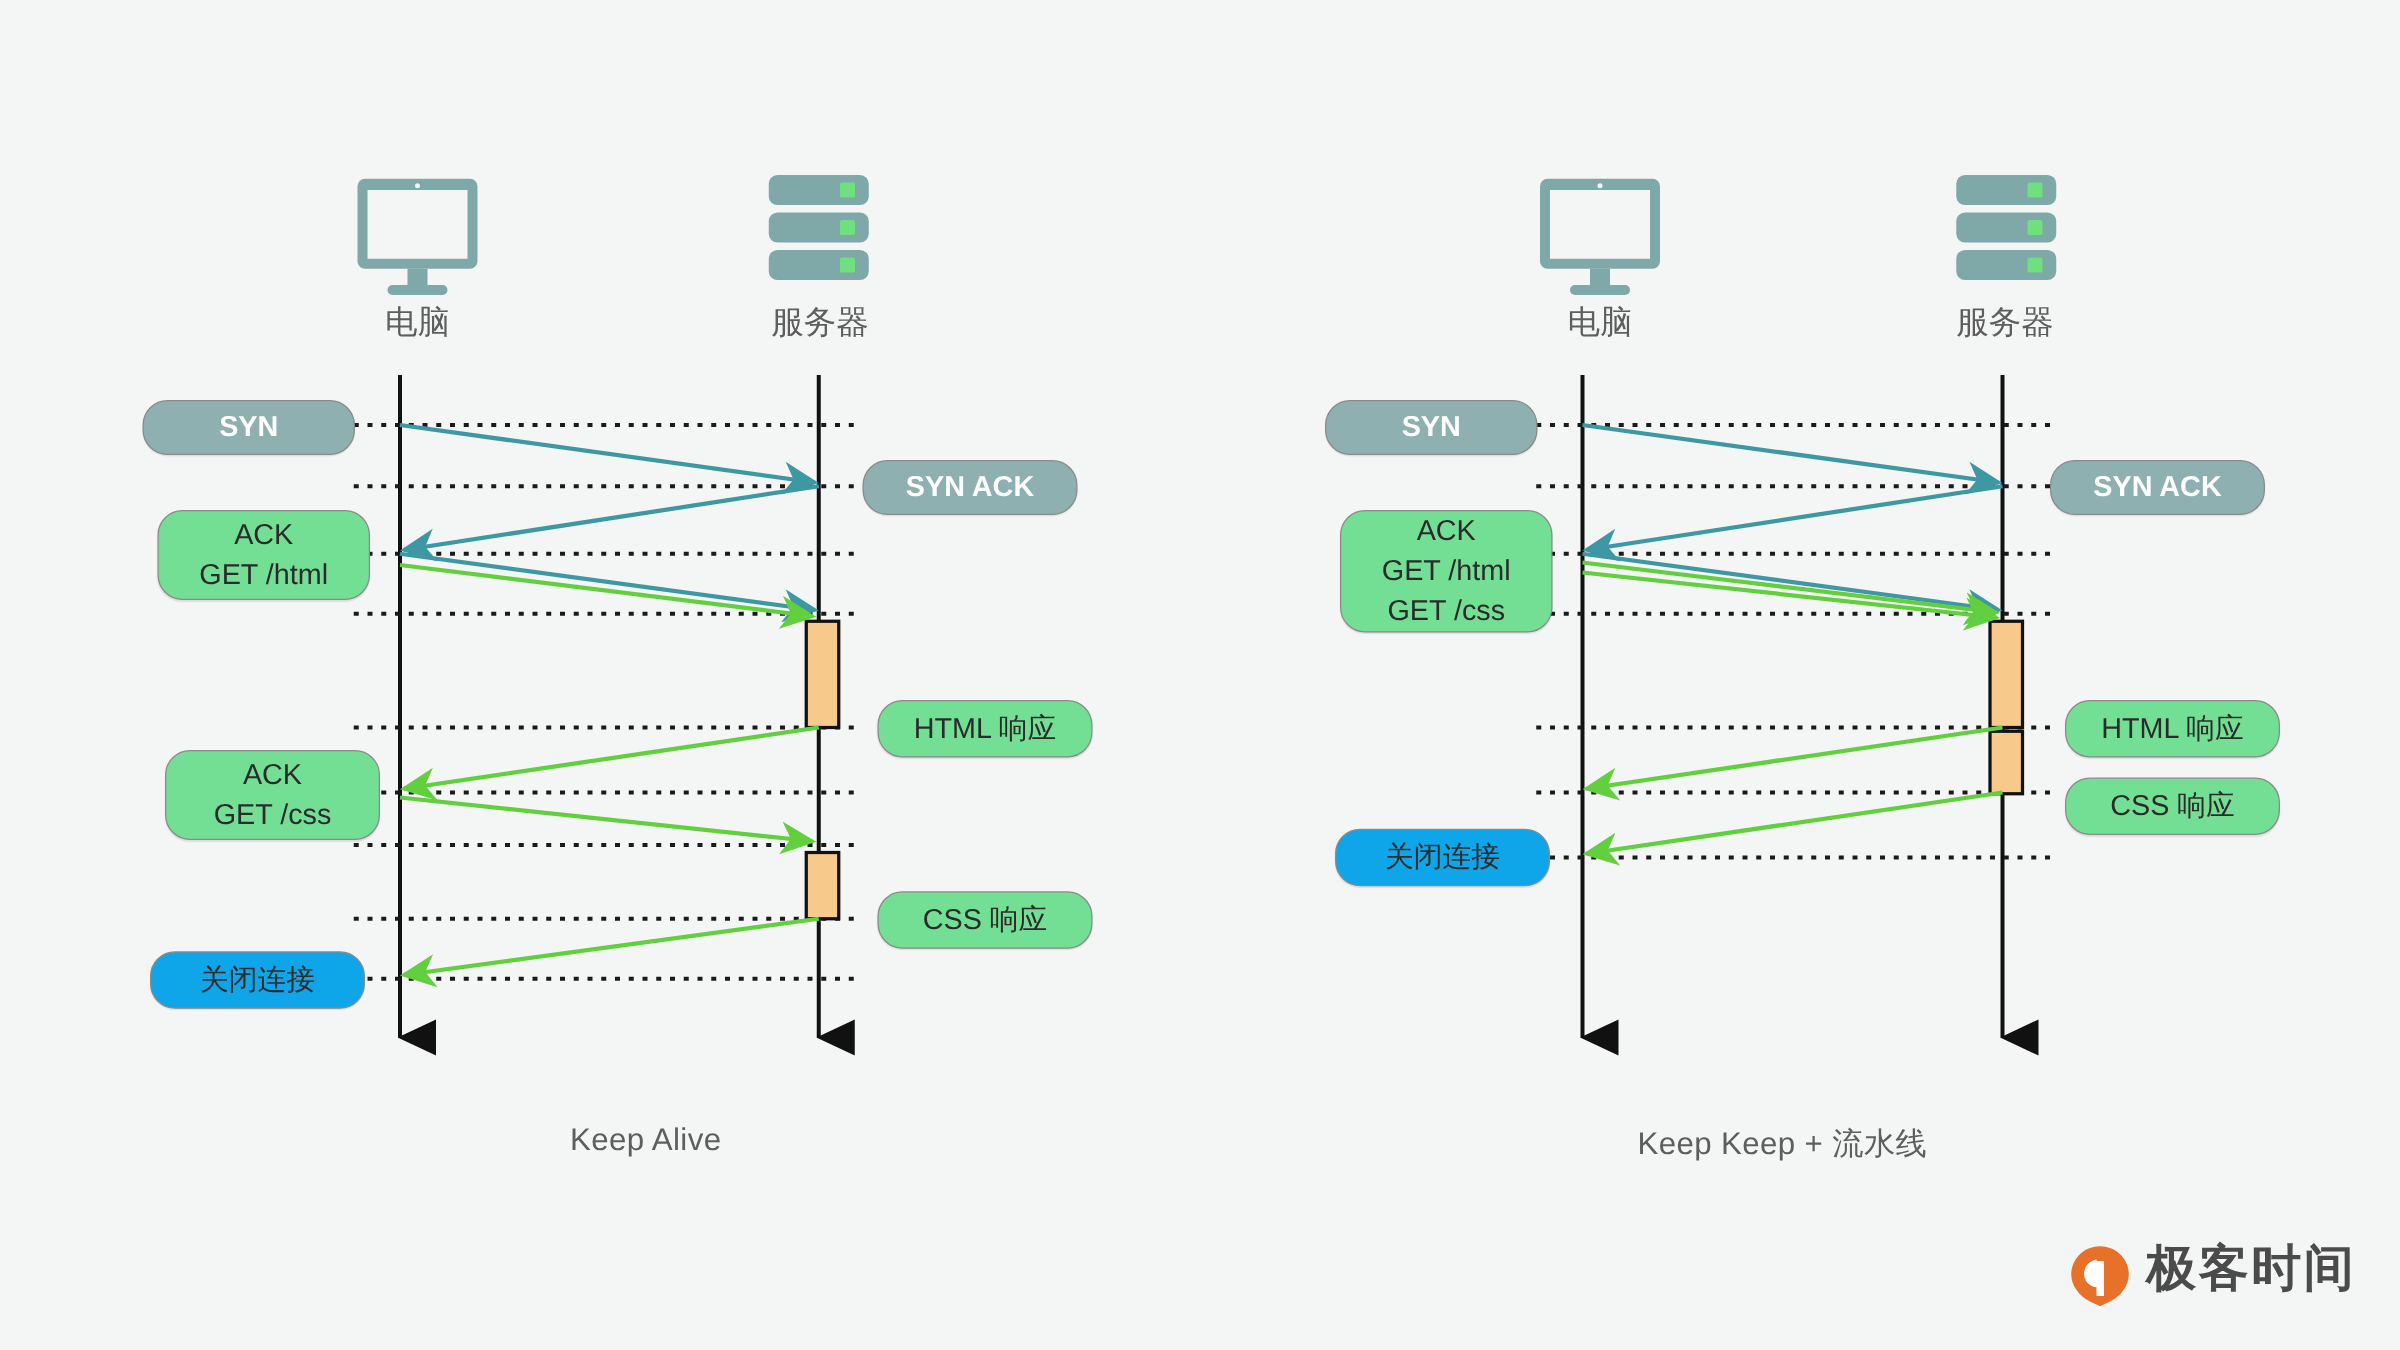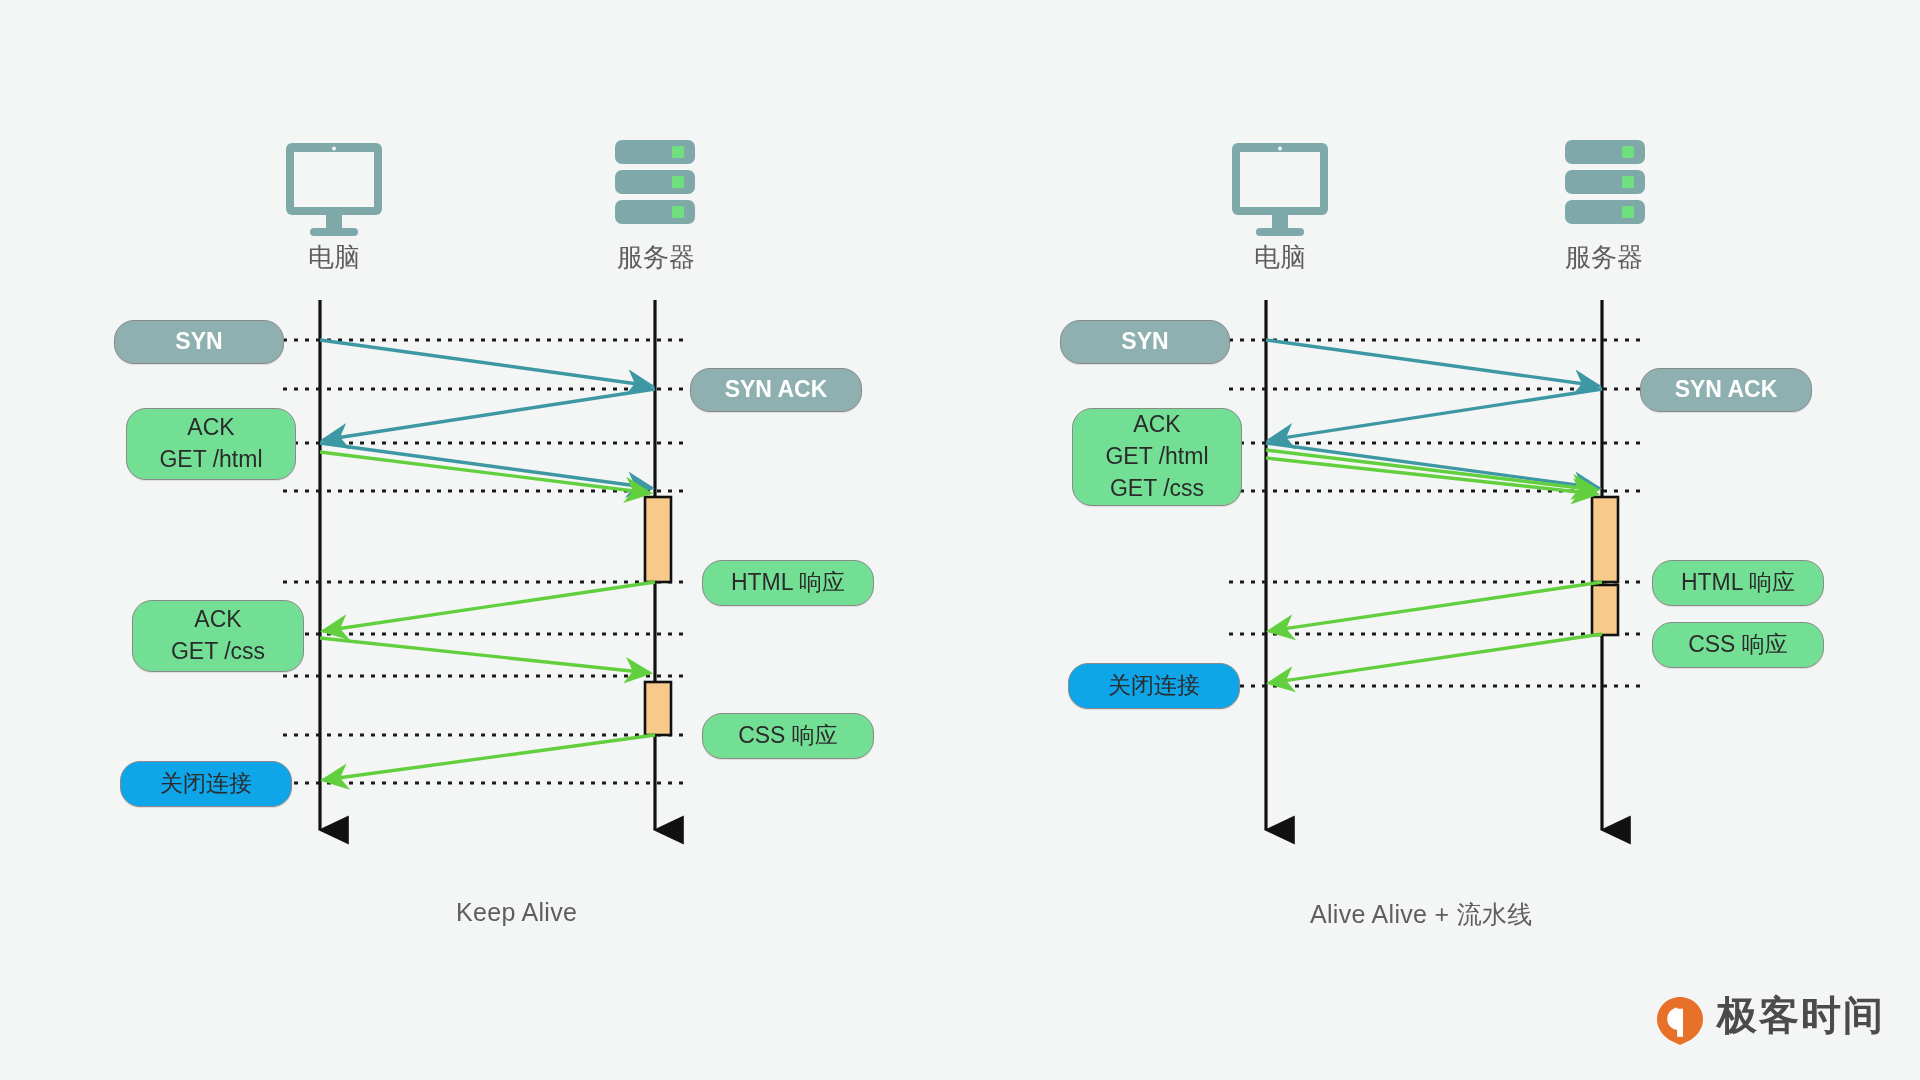--- a/index.html
+++ b/index.html
@@ -227,21 +227,21 @@
   </div>
 
   <div class="msgbox green" style="left:1640px;top:622px;width:172px;height:46px;">
     <span>CSS 响应</span>
   </div>
 
   <div class="msgbox tan" style="left:1068px;top:663px;width:172px;height:46px;">
     <span>关闭连接</span>
   </div>
 
-  <div class="caption" style="left:1310px;top:898px;">Alive Alive + 流水线</div>
+  <div class="caption" style="left:1310px;top:898px;">Keep Keep + 流水线</div>
 
   <div class="watermark">
     <span class="wm-mark">
       <svg viewBox="0 0 50 50" width="50" height="50" xmlns="http://www.w3.org/2000/svg">
         <path d="M25 2 C12.3 2 2 12.0 2 24.4 C2 33.4 8.0 41.5 16.6 46.0 L25 50 L33.4 46.0 C42.0 41.5 48 33.4 48 24.4 C48 12.0 37.7 2 25 2 Z" fill="#e8712a"></path>
         <path d="M22.0 12.5 C15.4 13.8 11.4 19.6 12.4 25.8 C13.2 30.8 17.3 34.4 22.3 34.8 L22.3 41.5 L28.0 41.5 L28.0 13.8 L22.5 13.8 Z" fill="#ffffff"></path>
         <rect x="22.4" y="13.9" width="5.6" height="27.8" fill="#ffffff"></rect>
       </svg>
     </span>
     <span class="wm-text">极客时间</span>

